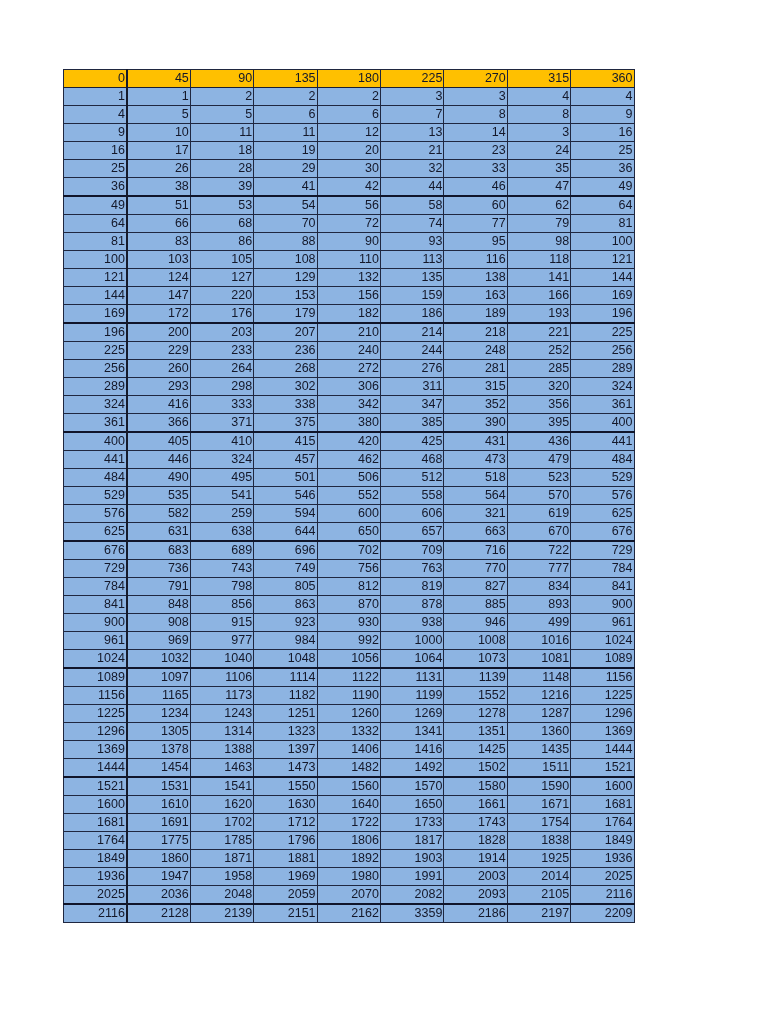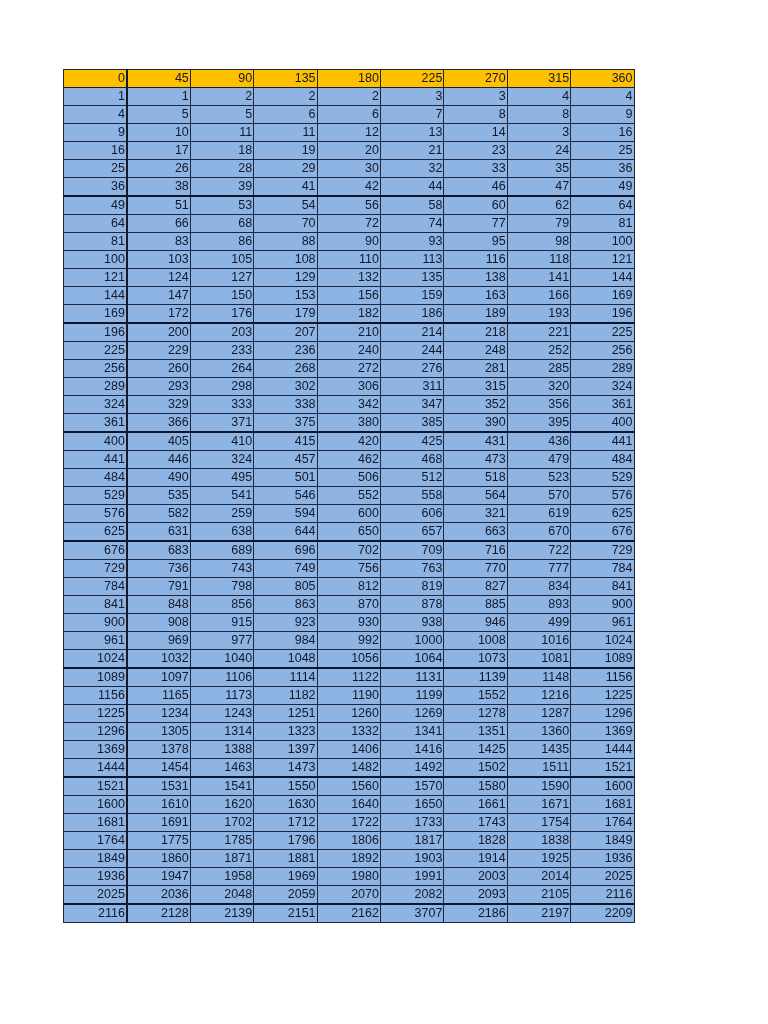--- a/index.html
+++ b/index.html
@@ -157,21 +157,21 @@
         <td>129</td>
         <td>132</td>
         <td>135</td>
         <td>138</td>
         <td>141</td>
         <td>144</td>
       </tr>
       <tr>
         <td>144</td>
         <td>147</td>
-        <td>150</td>
+        <td>220</td>
         <td>153</td>
         <td>156</td>
         <td>159</td>
         <td>163</td>
         <td>166</td>
         <td>169</td>
       </tr>
       <tr>
         <td>169</td>
         <td>172</td>
@@ -222,21 +222,21 @@
         <td>298</td>
         <td>302</td>
         <td>306</td>
         <td>311</td>
         <td>315</td>
         <td>320</td>
         <td>324</td>
       </tr>
       <tr>
         <td>324</td>
-        <td>329</td>
+        <td>416</td>
         <td>333</td>
         <td>338</td>
         <td>342</td>
         <td>347</td>
         <td>352</td>
         <td>356</td>
         <td>361</td>
       </tr>
       <tr>
         <td>361</td>
@@ -534,19 +534,19 @@
         <td>2093</td>
         <td>2105</td>
         <td>2116</td>
       </tr>
       <tr class="thick">
         <td>2116</td>
         <td>2128</td>
         <td>2139</td>
         <td>2151</td>
         <td>2162</td>
-        <td>3707</td>
+        <td>3359</td>
         <td>2186</td>
         <td>2197</td>
         <td>2209</td>
       </tr>
     </tbody>
 </table>
 
 </body></html>

